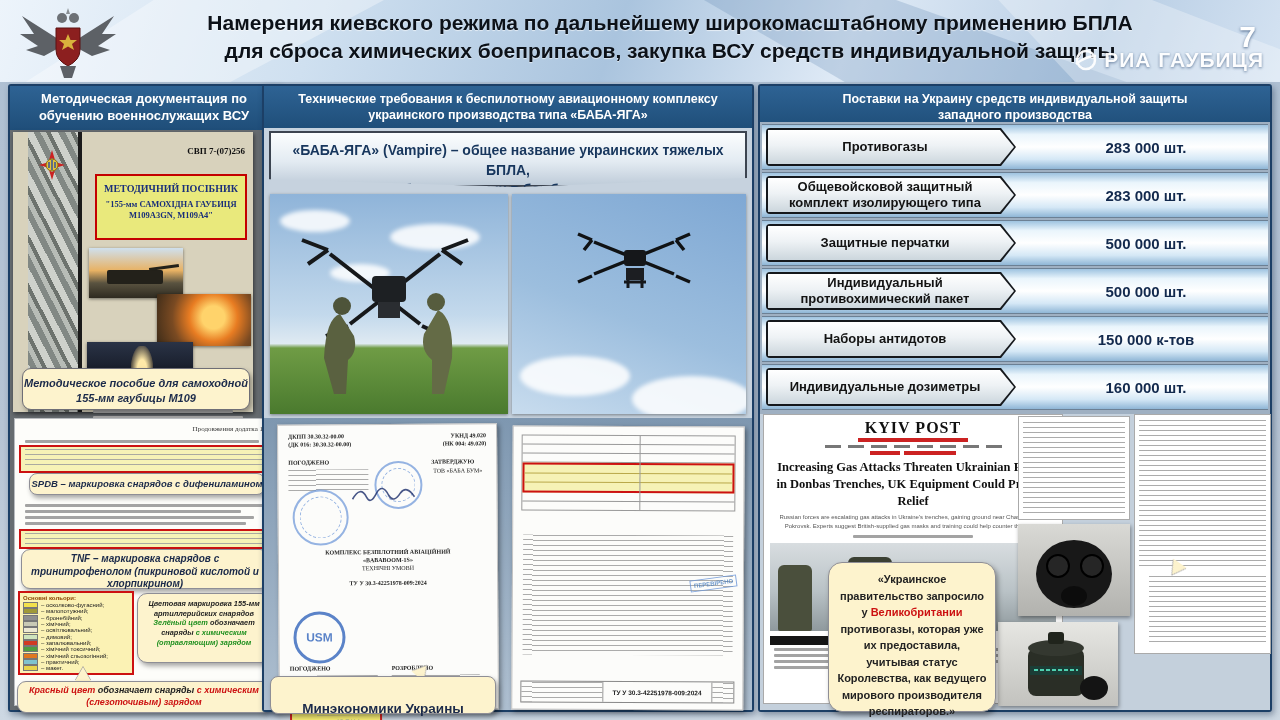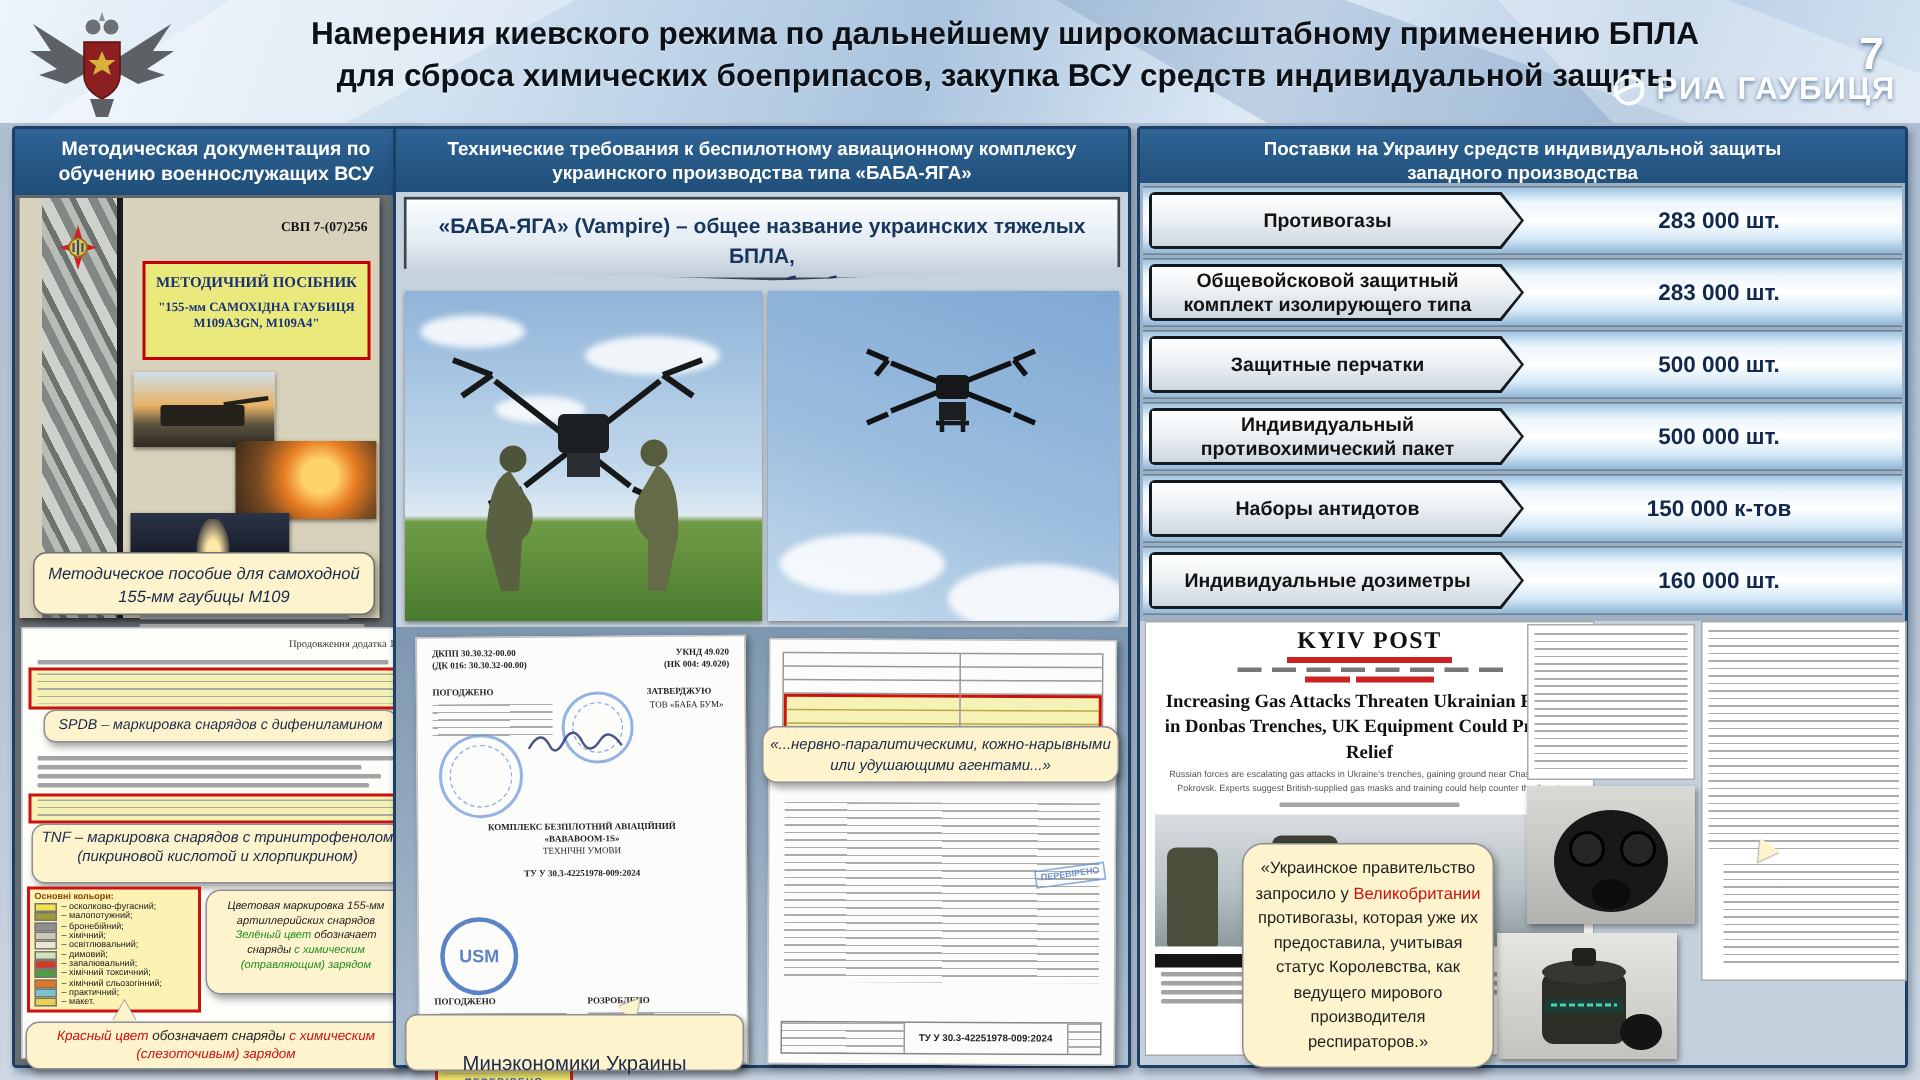--- a/index.html
+++ b/index.html
@@ -27,21 +27,21 @@
   
   .panel{position:absolute;top:84px;height:628px;background:#fff;border:2px solid #1c3f66;
          border-radius:3px;box-sizing:border-box;box-shadow:2px 3px 6px rgba(20,40,70,.4);}
   .phdr{background:linear-gradient(180deg,#2e6394,#1f4e79);color:#fff;font-weight:bold;
         text-align:center;padding:5px 6px;line-height:1.3;border-bottom:2px solid #142e49;}
   .pbody{position:absolute;left:0;right:0;bottom:0;}
   
   .tl{height:3px;background:#a3a3a3;border-radius:1px;margin:3px 4px;}
   .micro{background:repeating-linear-gradient(180deg,#9d9d9d 0 1px,transparent 1px 5px);opacity:.85;}
   .co{position:absolute;background:#fdf3cd;border:1.5px solid #8e8e96;border-radius:12px;
-      box-shadow:2px 3px 5px rgba(0,0,0,.35);color:#1b2a4a;font-weight:normal;text-align:center;
+      box-shadow:2px 3px 5px rgba(0,0,0,.35);color:#1b2a4a;font-weight:bold;text-align:center;
       box-sizing:border-box;}
   .grn{color:#1e8f1e;} .rd{color:#cc1111;} .drk{color:#222;}
   .tail-up{position:absolute;width:0;height:0;border-left:8px solid transparent;
       border-right:8px solid transparent;border-bottom:14px solid #fdf3cd;
       filter:drop-shadow(0 -1px 0 #8e8e96);}
   .tail-dn{position:absolute;width:0;height:0;border-left:8px solid transparent;
       border-right:8px solid transparent;border-top:14px solid #fdf3cd;
       filter:drop-shadow(0 1px 0 #8e8e96);}
   
   .p-left{left:8px;width:272px;}
@@ -423,24 +423,20 @@
             <span>ПЕРЕВІРЕНО</span>
           </div>
           <div class="footerbar">
             <div style="width:38%;height:100%;border-right:1px solid #888;" class="micro"></div>
             <div style="flex:1;text-align:center;font-size:6.5px;font-weight:bold;color:#222;">ТУ У 30.3-42251978-009:2024</div>
             <div style="width:10%;height:100%;border-left:1px solid #888;" class="micro"></div>
           </div>
         </div>
       </div>
 
-      <div class="co co-agents">
-        <span>«...нервно-паралитическими, кожно-нарывными</span><br>
-        <span>или удушающими агентами...»</span>
-      </div>
 
       <div class="tail-up" style="left:150px;top:536px;transform:rotate(40deg);"></div>
       <div class="co co-min">
         <span>Минэкономики Украины</span>
       </div>
     </div>
   </div>
 
   <div class="panel p-right">
     <div class="phdr">

